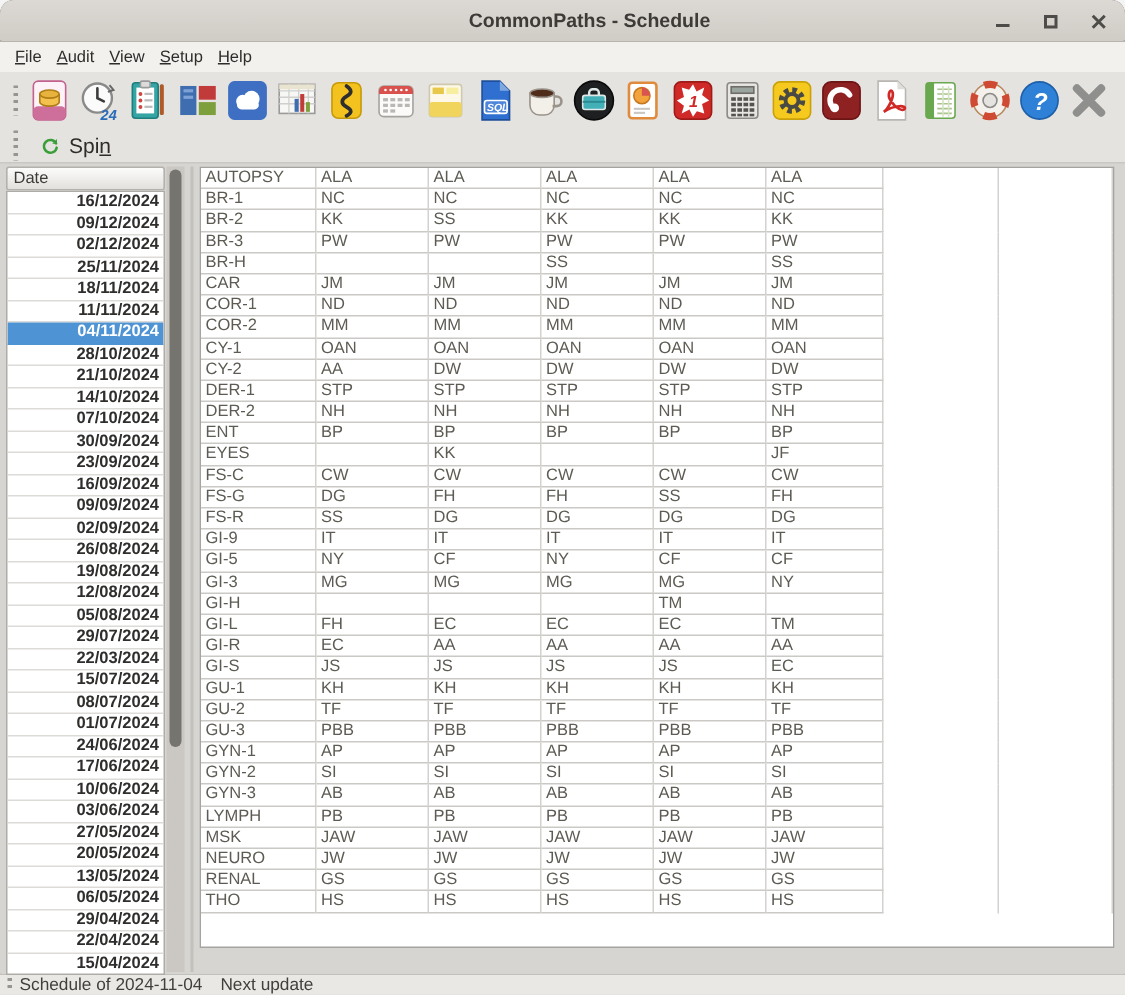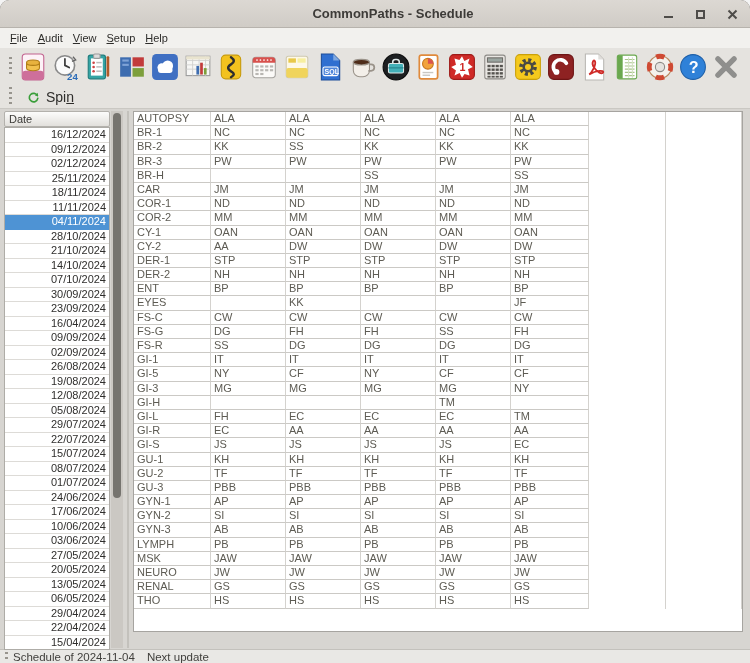--- a/index.html
+++ b/index.html
@@ -20,37 +20,37 @@
   .wc-min-glyph{width:9px;height:2px;background:#4e4c49;margin-top:6px;}
   .wc-max-glyph{width:9px;height:9px;border:2px solid #4e4c49;}
   
   .menubar{height:20px;background:#f2f1ee;display:flex;align-items:center;padding-left:5px;}
   .menu-item{font-size:11px;color:#2e2d2b;padding:1px 5px;cursor:default;}
   .menu-item u{text-underline-offset:1px;}
   
   .toolbar{height:38px;background:#e5e3df;display:flex;align-items:center;padding-left:5px;}
   .handle{width:3px;height:20px;margin:0 4px;
     background-image:repeating-linear-gradient(to bottom,#98958e 0 2px,transparent 2px 5px);}
-  .tb-icons{display:flex;gap:5px;margin-left:3px;align-items:flex-start;}
+  .tb-icons{display:flex;gap:5px;margin-left:3px;align-items:flex-start;font-style:italic;}
   .tb-icon{width:28px;height:28px;display:inline-block;cursor:default;}
   .tb-icon svg{width:100%;height:100%;display:block;}
   .spinbar{height:22px;background:#e5e3df;display:flex;align-items:center;padding-left:5px;}
   .spin-btn{display:flex;align-items:center;gap:6px;margin-left:7px;padding:1px 4px;cursor:default;}
   .spin-btn svg{width:13px;height:13px;}
   .spin-label{font-size:14px;color:#2e2d2b;}
   
   .content{position:relative;height:541px;background:#d7d5d1;border-top:1px solid #cac8c3;}
   .hbtn{border:1px solid #b3b1ac;background:linear-gradient(#fcfcfb,#e2e0dc);
     border-radius:2px;font-size:11px;color:#3c3b38;display:flex;align-items:center;
     padding-left:4px;height:16px;cursor:default;white-space:nowrap;overflow:hidden;}
   .date-header{position:absolute;left:4px;top:2px;width:106px;}
   .date-list{position:absolute;left:4px;top:18px;width:106px;height:523px;background:#fff;
     border:1px solid #aeaca7;overflow:hidden;}
   .date-row{height:14.5px;line-height:13.5px;font-size:11px;color:#2f2e2c;text-align:right;
-    padding-right:3px;border-bottom:1px solid #dddbd7;cursor:default;}
+    padding-right:3px;border-bottom:1px solid #dddbd7;cursor:default;font-weight:bold;}
   .date-row.selected{background:#4e93d4;color:#fff;border-bottom-color:#4e93d4;}
   .v-scrollbar{position:absolute;left:111px;top:2px;width:12px;height:537px;background:#cbc8c3;}
   .v-thumb{position:absolute;left:2px;top:2px;width:8px;height:385px;background:#76746f;border-radius:4px;}
   .splitter{position:absolute;left:127px;top:2px;width:2px;height:537px;background:#c3c1bc;}
   .table-wrap{position:absolute;left:133px;top:2px;width:610px;}
   .table-header{display:grid;grid-template-columns:77px 75px 75px 75px 75px 78px 77px 1fr;height:16px;}
   .table-header .hbtn{margin-right:2px;}
   .table-body{margin-top:0;width:610px;height:521px;background:#fff;border:1px solid #a6a4a0;
     overflow:hidden;position:relative;}
   .trow{display:grid;grid-template-columns:77px 75px 75px 75px 75px 78px 77px 1fr;height:14.2px;}
@@ -332,29 +332,29 @@
         <div class="date-row">25/11/2024</div>
         <div class="date-row">18/11/2024</div>
         <div class="date-row">11/11/2024</div>
         <div class="date-row selected">04/11/2024</div>
         <div class="date-row">28/10/2024</div>
         <div class="date-row">21/10/2024</div>
         <div class="date-row">14/10/2024</div>
         <div class="date-row">07/10/2024</div>
         <div class="date-row">30/09/2024</div>
         <div class="date-row">23/09/2024</div>
-        <div class="date-row">16/04/2024</div>
+        <div class="date-row">16/09/2024</div>
         <div class="date-row">09/09/2024</div>
         <div class="date-row">02/09/2024</div>
         <div class="date-row">26/08/2024</div>
         <div class="date-row">19/08/2024</div>
         <div class="date-row">12/08/2024</div>
         <div class="date-row">05/08/2024</div>
         <div class="date-row">29/07/2024</div>
-        <div class="date-row">22/07/2024</div>
+        <div class="date-row">22/03/2024</div>
         <div class="date-row">15/07/2024</div>
         <div class="date-row">08/07/2024</div>
         <div class="date-row">01/07/2024</div>
         <div class="date-row">24/06/2024</div>
         <div class="date-row">17/06/2024</div>
         <div class="date-row">10/06/2024</div>
         <div class="date-row">03/06/2024</div>
         <div class="date-row">27/05/2024</div>
         <div class="date-row">20/05/2024</div>
         <div class="date-row">13/05/2024</div>
@@ -535,21 +535,21 @@
             <div class="cell service">FS-R</div>
             <div class="cell">SS</div>
             <div class="cell">DG</div>
             <div class="cell">DG</div>
             <div class="cell">DG</div>
             <div class="cell">DG</div>
             <div class="cell weekend"></div>
             <div class="cell weekend"></div>
           </div>
           <div class="trow">
-            <div class="cell service">GI-1</div>
+            <div class="cell service">GI-9</div>
             <div class="cell">IT</div>
             <div class="cell">IT</div>
             <div class="cell">IT</div>
             <div class="cell">IT</div>
             <div class="cell">IT</div>
             <div class="cell weekend"></div>
             <div class="cell weekend"></div>
           </div>
           <div class="trow">
             <div class="cell service">GI-5</div>

